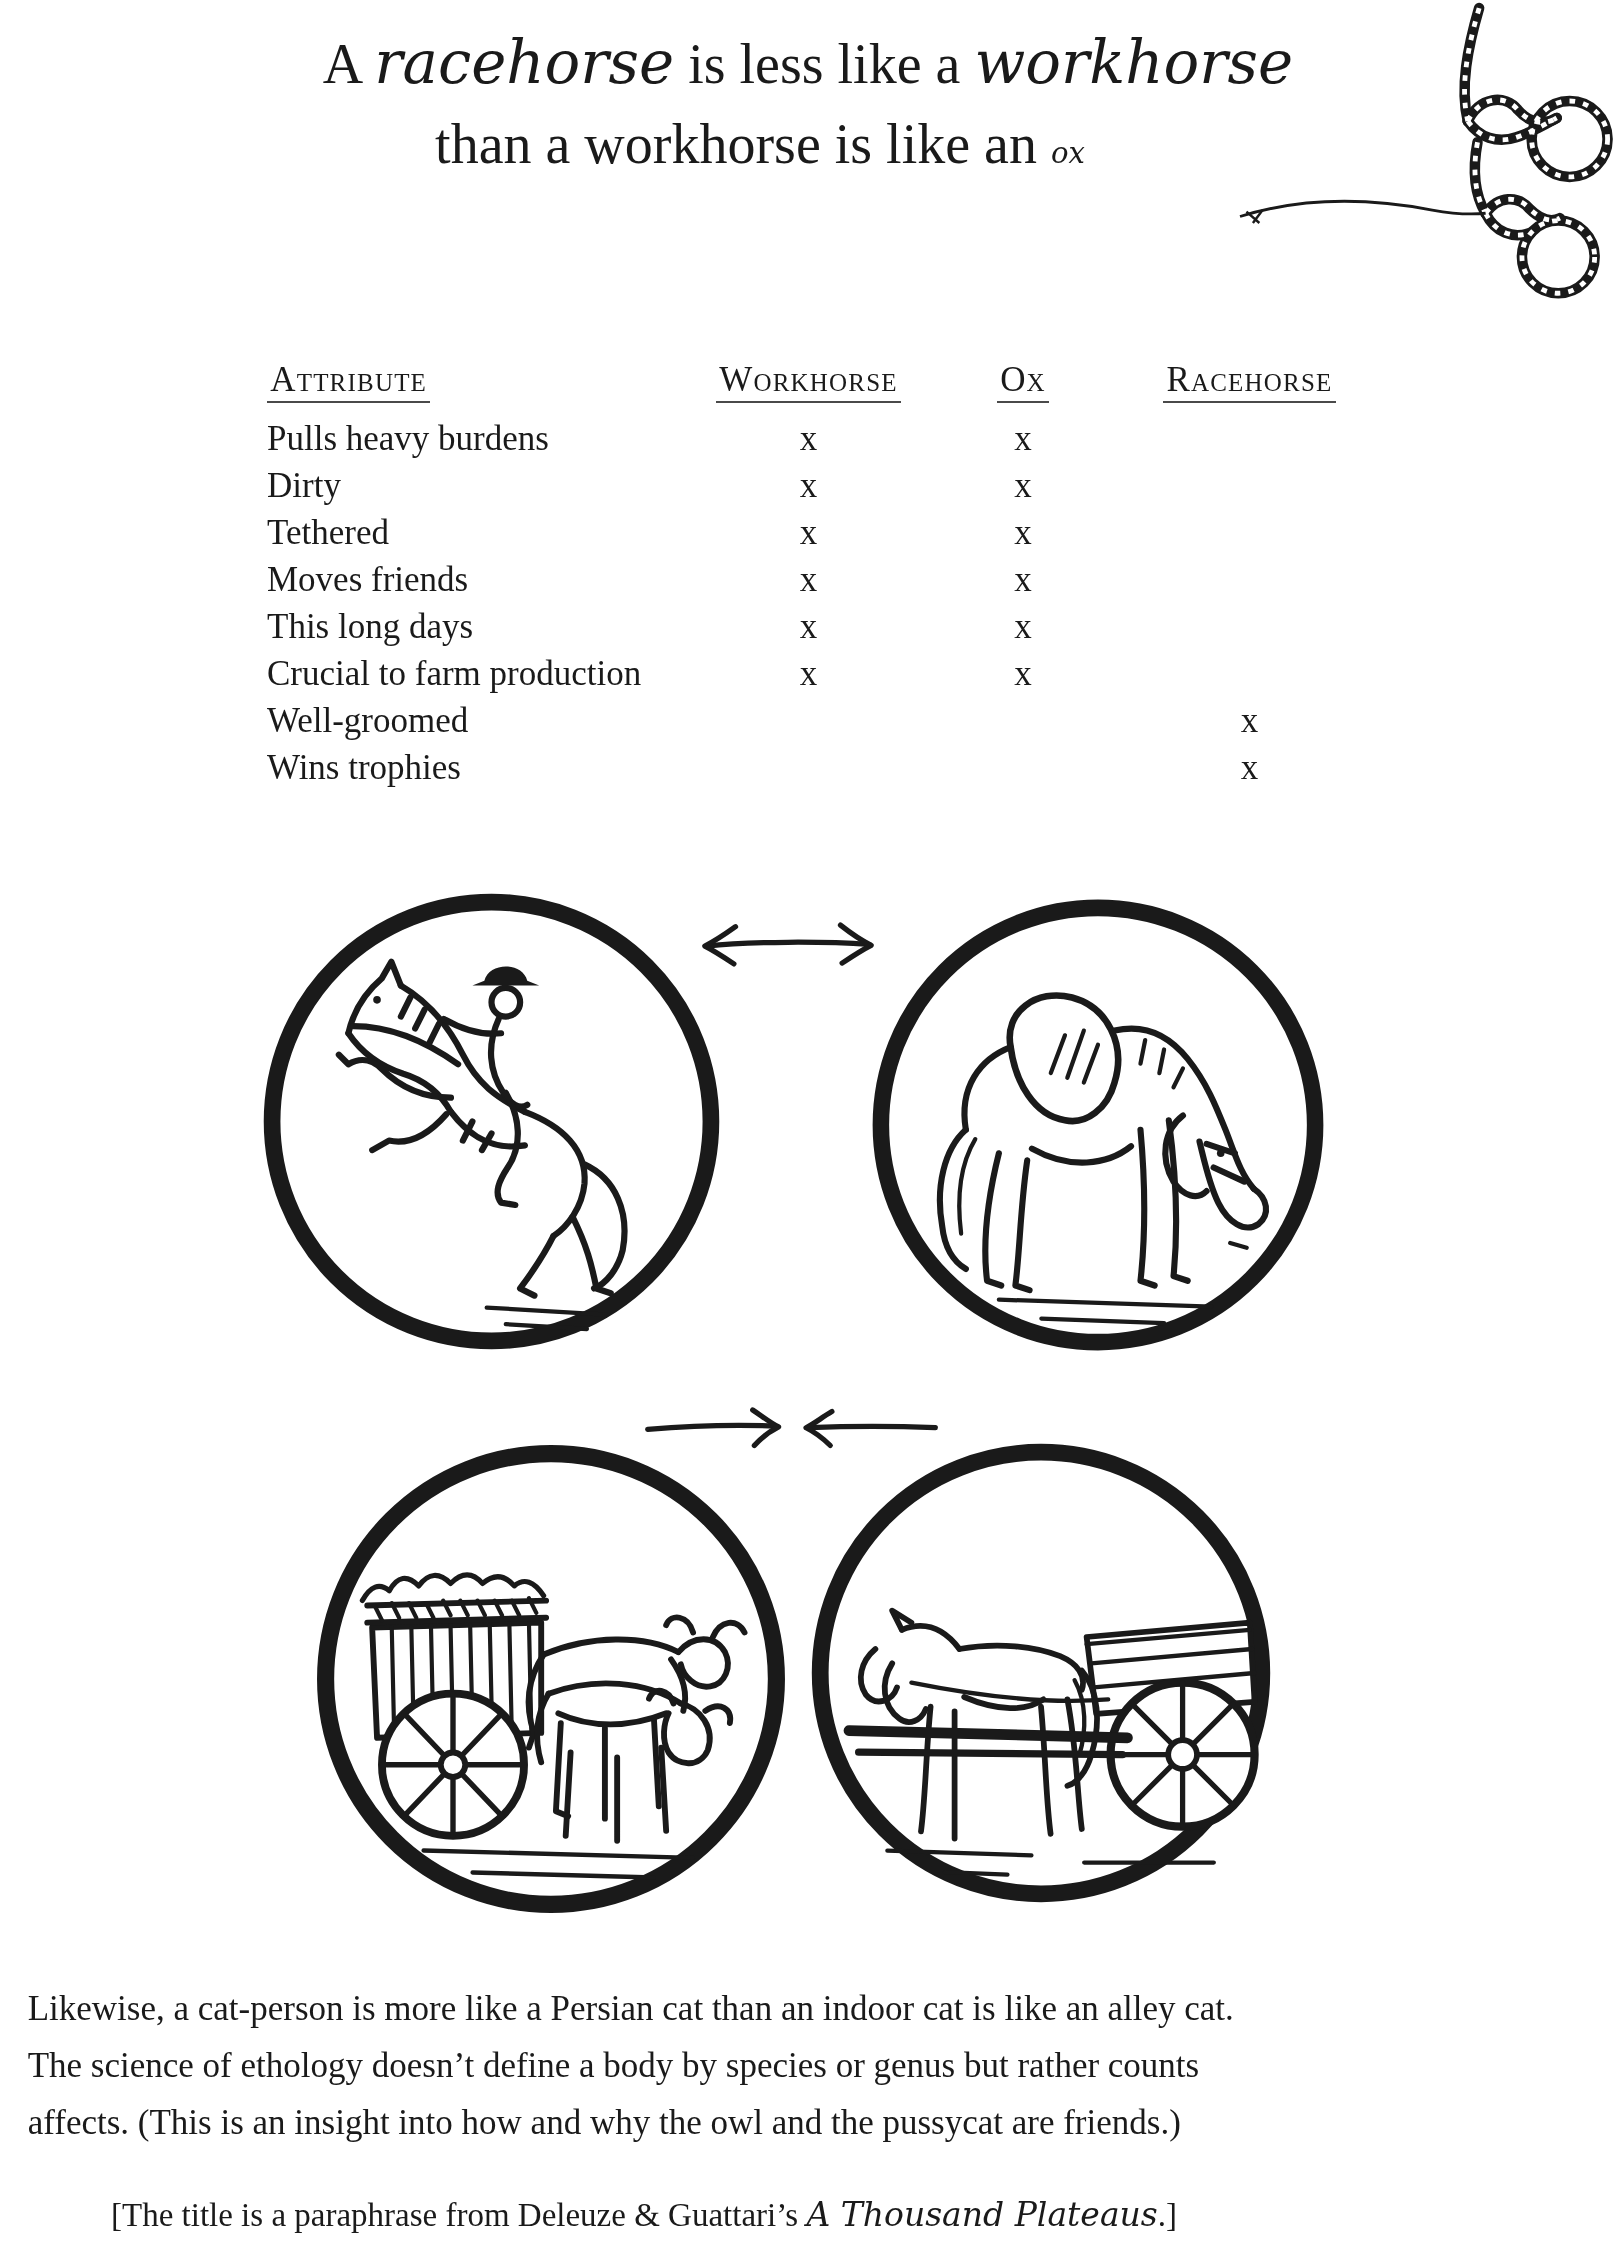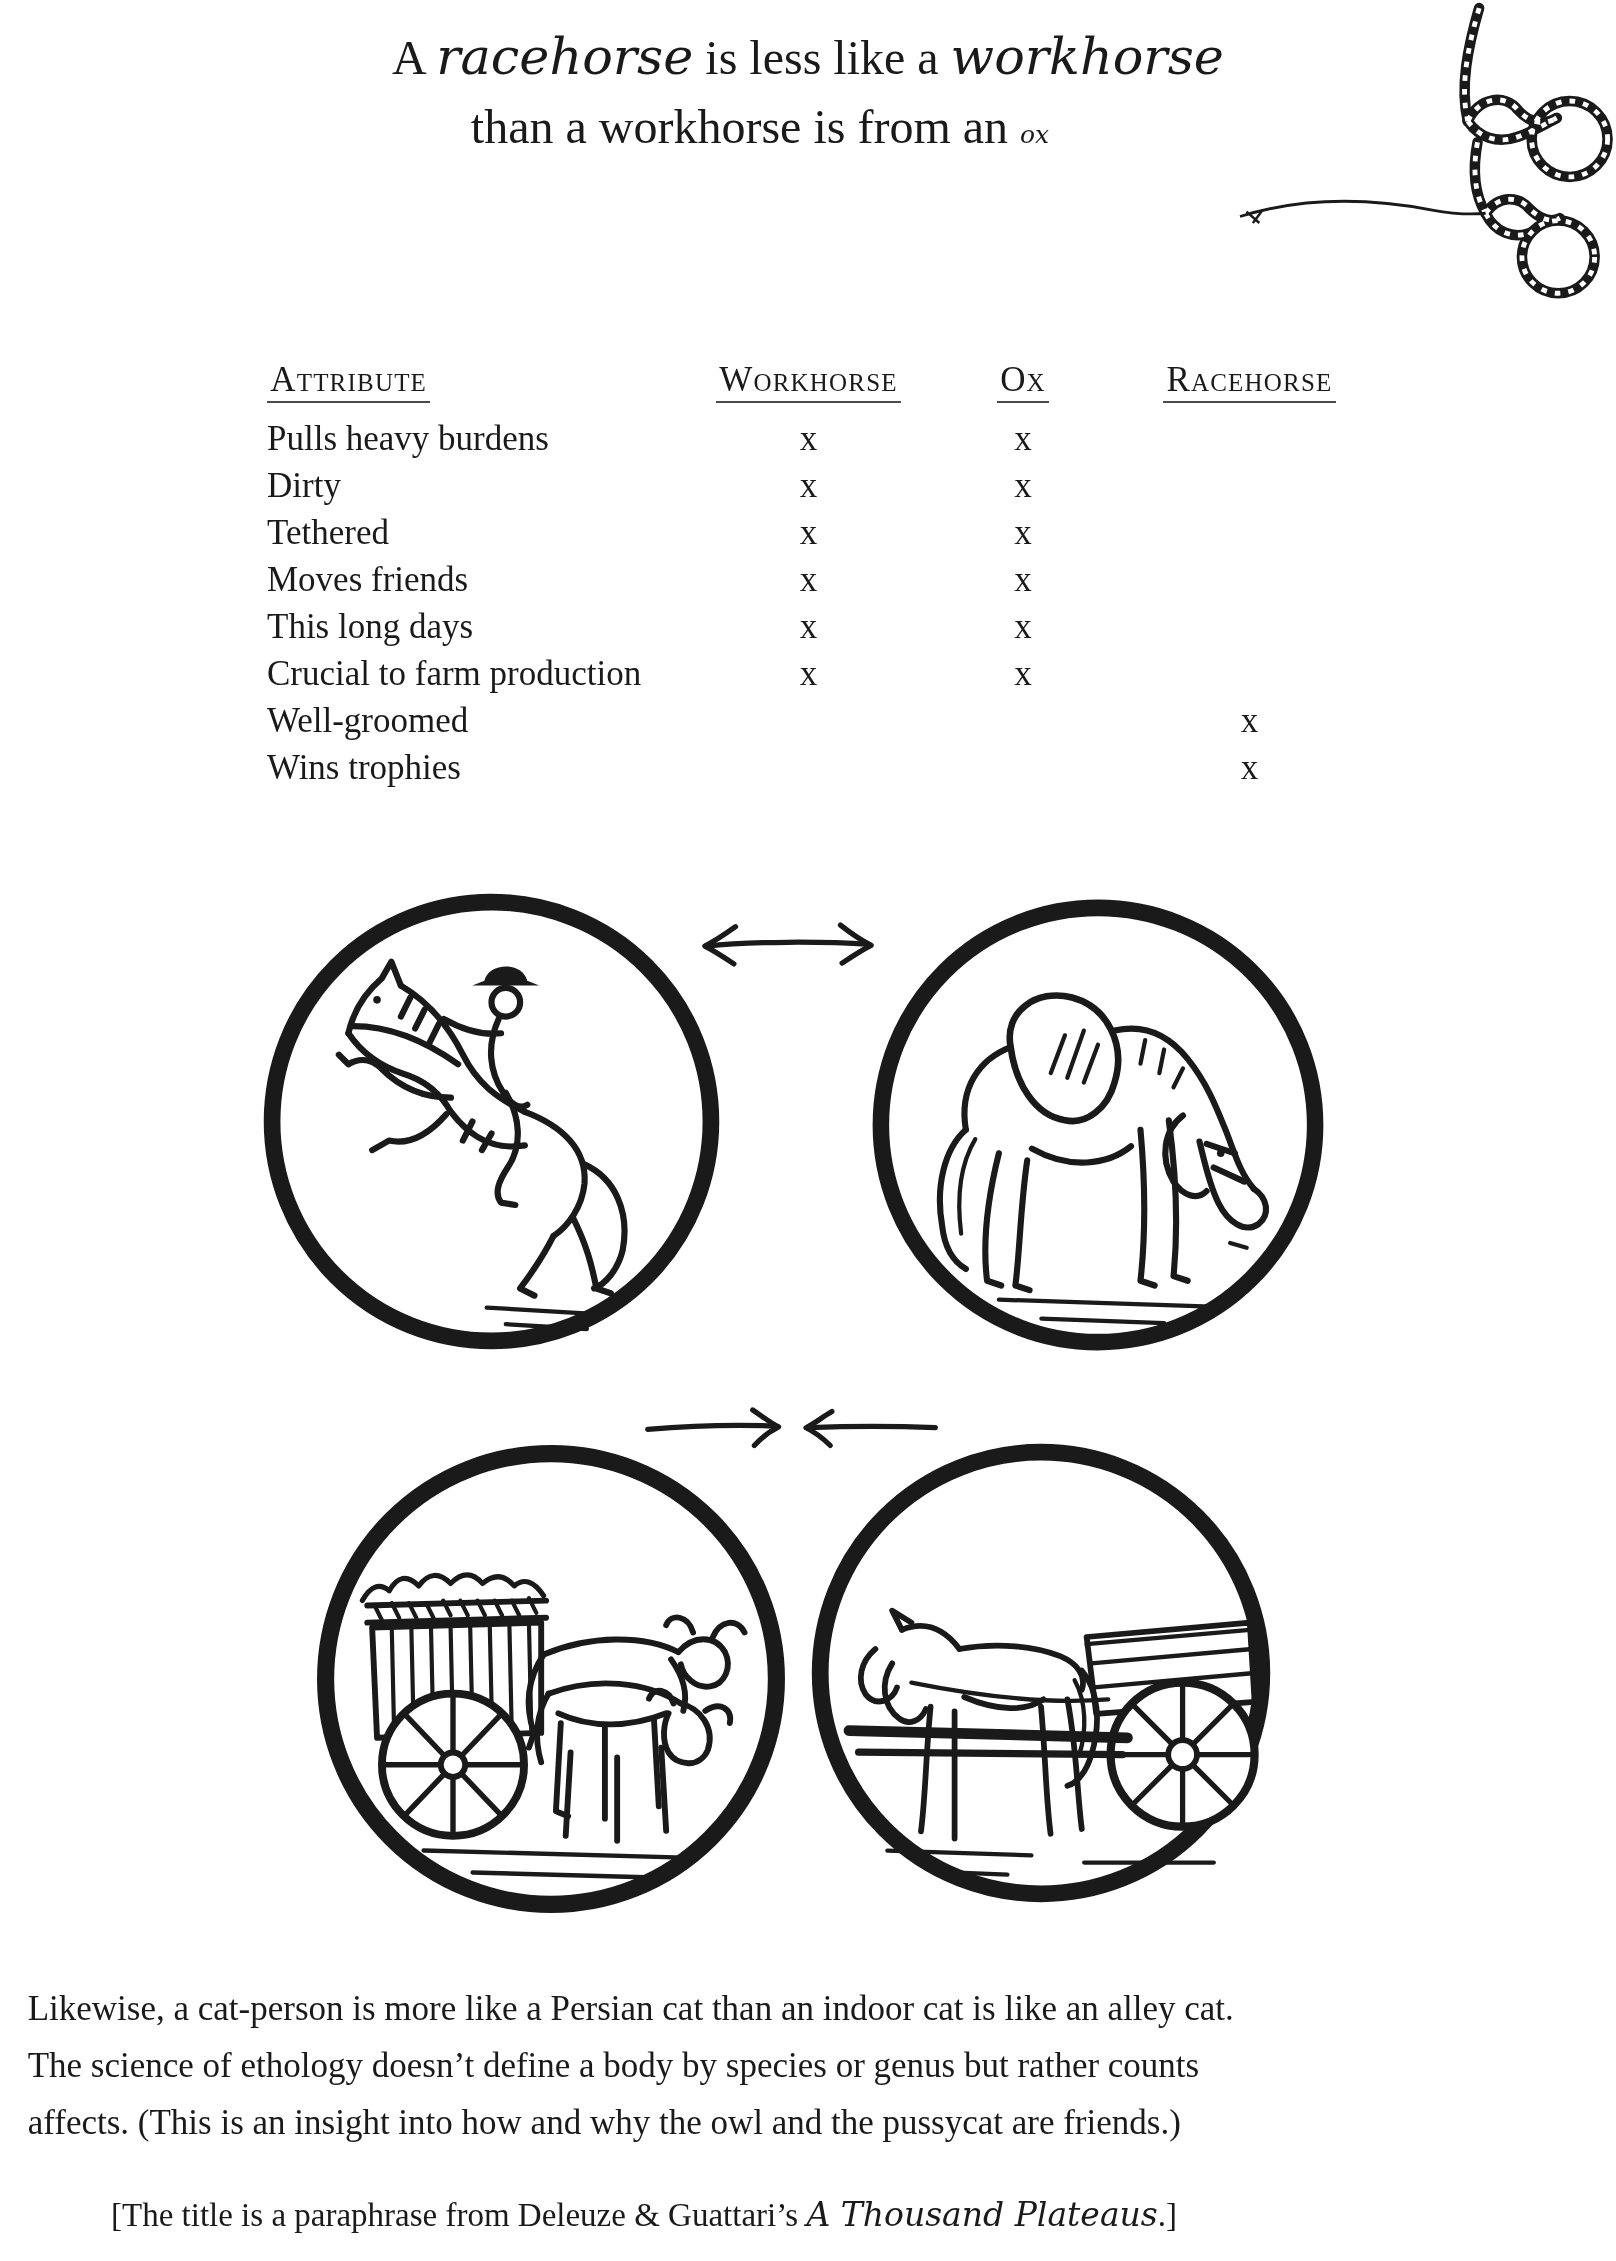--- a/index.html
+++ b/index.html
@@ -1,21 +1,21 @@
 <!DOCTYPE html>
 <html style="font-size:13px"><head>
 <meta charset="utf-8">
 <style>
   html,body { margin:0; padding:0; background:#fff; }
   .page { position:relative; width:1616px; height:2261px; background:#ffffff;
           font-family:"Liberation Serif", serif; color:#1a1a1a; overflow:hidden; }
 
   
   .title { position:absolute; top:21px; left:0; width:1616px; text-align:center; }
-  .title-line { font-size:48px; line-height:1.42; white-space:nowrap; }
+  .title-line { font-size:56px; line-height:1.42; white-space:nowrap; }
   .title-line2 { transform:translateX(-48px); }
   .script { font-family:"DejaVu Serif", serif; font-style:italic; font-size:1.06em; }
   .ox-script { font-family:"DejaVu Serif", serif; font-style:italic; font-size:0.52em; }
 
   .rope { position:absolute; left:1235px; top:0px; width:380px; height:349px; }
 
   
   .table { position:absolute; left:267px; top:360px; font-size:35px; }
   .thead, .trow { display:grid; grid-template-columns:404px 275px 154px 299px; }
   .thead { margin-bottom:14.5px; }
@@ -42,21 +42,21 @@
               text-align:center; font-size:33px; }
   .it { font-style:italic; font-family:"DejaVu Serif", serif; }
 </style>
 </head>
 <body>
 
 <div class="page">
 
   <div class="title">
     <div class="title-line"><span>A </span><span class="script">racehorse</span><span> is less like a </span><span class="script">workhorse</span></div>
-    <div class="title-line title-line2"><span>than a workhorse is from an </span><span class="ox-script">ox</span></div>
+    <div class="title-line title-line2"><span>than a workhorse is like an </span><span class="ox-script">ox</span></div>
   </div>
 
   <svg class="rope" viewBox="0 0 470 432">
     <g fill="none" stroke="#1a1a1a" stroke-linecap="round" stroke-width="13">
       <path d="M302 10 C288 58 278 108 288 150"></path>
       <path d="M288 150 C302 120 334 116 350 136 C364 152 382 156 398 146"></path>
       <path d="M288 150 C302 170 324 178 348 170 C366 164 384 154 398 146"></path>
       <circle cx="414" cy="172" r="47"></circle>
       <path d="M300 176 C294 208 296 240 310 264"></path>
       <path d="M310 264 C326 242 350 242 364 258 C376 270 390 276 402 270"></path>

